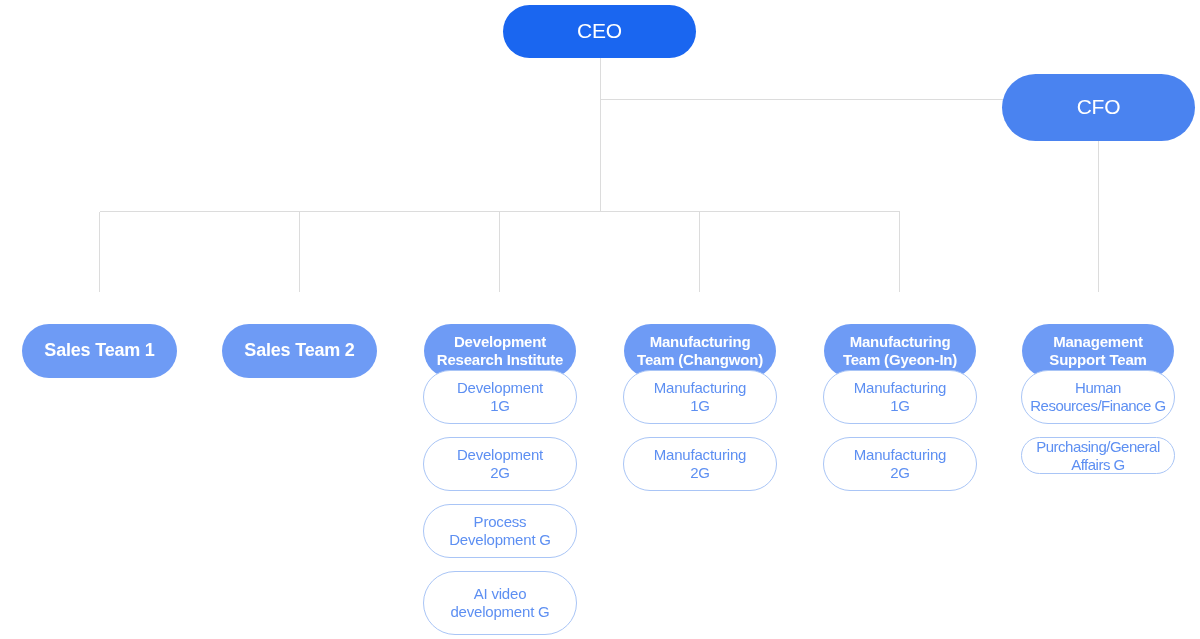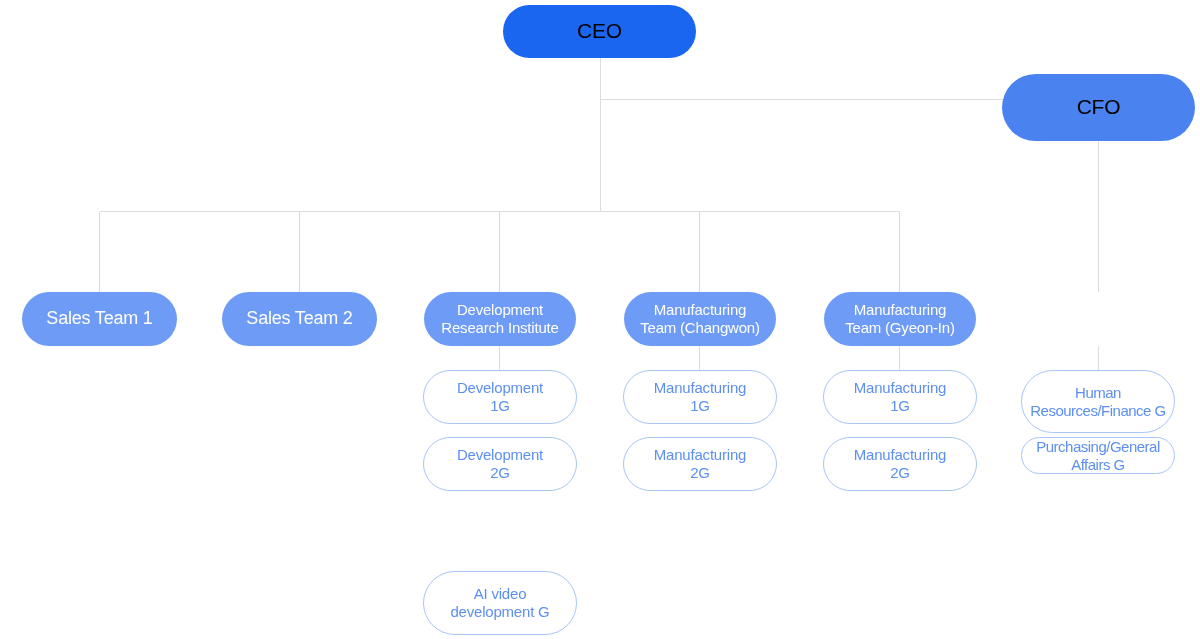--- a/index.html
+++ b/index.html
@@ -32,35 +32,36 @@
     display: flex;
     align-items: center;
     justify-content: center;
     text-align: center;
     border-radius: 999px;
     line-height: 1.18;
     white-space: pre-line;
     letter-spacing: -0.2px;
   }
   .node-exec {
-    color: #000000;
+    color: #ffffff;
     font-size: 21px;
     font-weight: 400;
   }
   .node-ceo {
     background: #1a66f0;
   }
   .node-cfo {
     background: #4a83f0;
   }
   .node-dept {
     background: #6e9bf5;
     color: #ffffff;
     font-size: 15px;
-    font-weight: 400;
+    font-weight: 700;
+    margin-top: 32px;
   }
   .node-dept-1line {
     font-size: 18px;
   }
   .node-group {
     background: #ffffff;
     border: 1px solid #a9c5f6;
     color: #5d8ff2;
     font-size: 15px;
     font-weight: 400;
@@ -108,42 +109,46 @@
 
   <div class="node node-dept" style="left:424px; top:292px; width:152px; height:54px;">Development
 Research Institute</div>
 
   <div class="node node-dept" style="left:624px; top:292px; width:152px; height:54px;">Manufacturing
 Team (Changwon)</div>
 
   <div class="node node-dept" style="left:824px; top:292px; width:152px; height:54px;">Manufacturing
 Team (Gyeon-In)</div>
 
+  <div class="node node-dept" style="left:1022px; top:292px; width:152px; height:54px;">Management
+Support Team</div>
 
   <div class="node node-group" style="left:423px; top:370px; width:154px; height:54px;">Development
 1G</div>
 
   <div class="node node-group" style="left:423px; top:437px; width:154px; height:54px;">Development
 2G</div>
 
+  <div class="node node-group" style="left:423px; top:504px; width:154px; height:54px;">Process
+Development G</div>
 
   <div class="node node-group" style="left:423px; top:571px; width:154px; height:64px;">AI video
 development G</div>
 
   <div class="node node-group" style="left:623px; top:370px; width:154px; height:54px;">Manufacturing
 1G</div>
 
   <div class="node node-group" style="left:623px; top:437px; width:154px; height:54px;">Manufacturing
 2G</div>
 
   <div class="node node-group" style="left:823px; top:370px; width:154px; height:54px;">Manufacturing
 1G</div>
 
   <div class="node node-group" style="left:823px; top:437px; width:154px; height:54px;">Manufacturing
 2G</div>
 
-  <div class="node node-group node-group-wide" style="left:1021px; top:370px; width:154px; height:63px;">Human
+  <div class="node node-group node-group-wide" style="left:1021px; top:370px; width:154px; height:54px;">Human
 Resources/Finance G</div>
 
   <div class="node node-group node-group-wide" style="left:1021px; top:437px; width:154px; height:37px;">Purchasing/General
 Affairs G</div>
 
 </div>
 
 </body></html>

